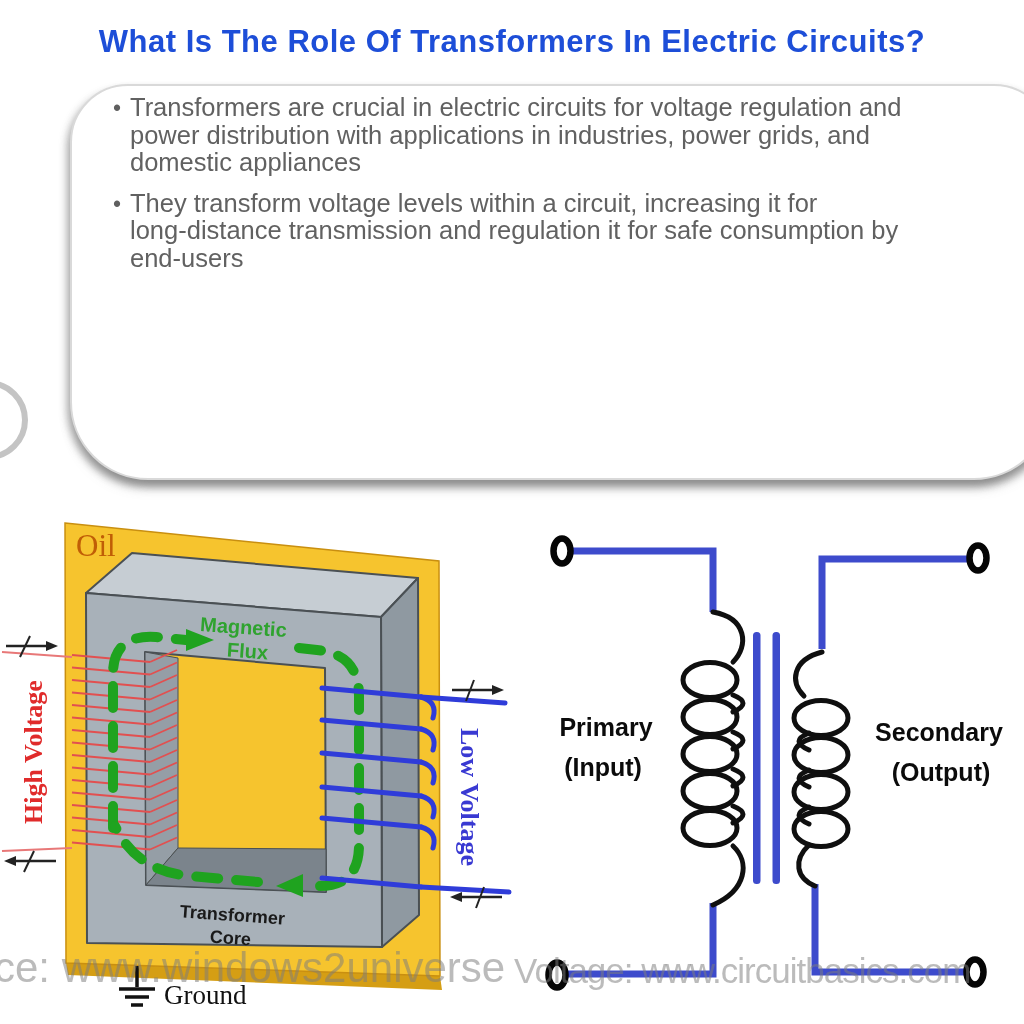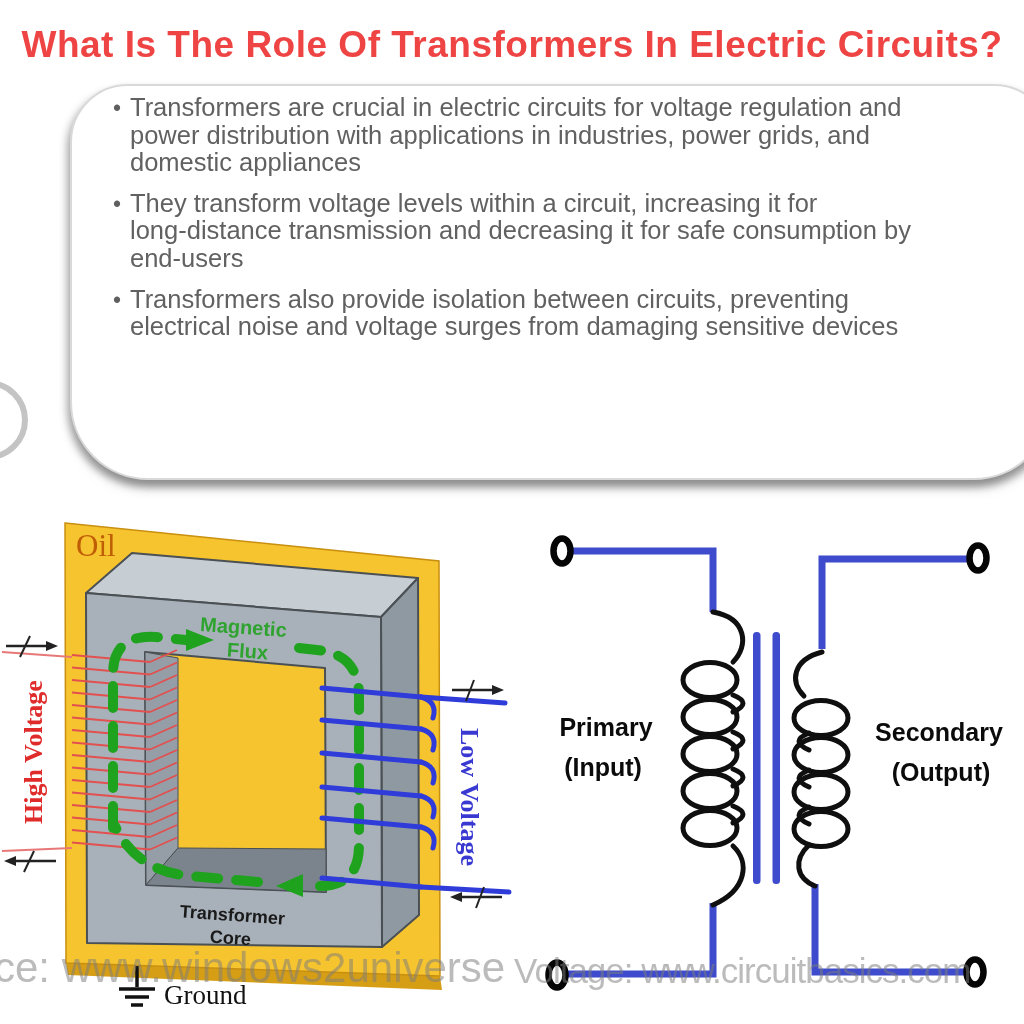--- a/index.html
+++ b/index.html
@@ -2,21 +2,21 @@
 <html><head>
 <meta charset="utf-8">
 <style>
   html,body{margin:0;padding:0;}
   body{
     width:1024px;height:1024px;position:relative;overflow:hidden;
     background:#ffffff;font-family:"Liberation Sans",sans-serif;
   }
   .title{
     position:absolute;top:24px;left:0;width:1024px;text-align:center;
-    font-size:37px;font-weight:bold;color:#ef4444;letter-spacing:.5px;
+    font-size:31px;font-weight:bold;color:#1d4ed8;letter-spacing:.5px;
   }
   .bubble{
     position:absolute;left:22px;top:84px;width:982px;height:396px;
     border-radius:58px 58px 78px 78px;
     border:2px solid #d9d9d9;background:#ffffff;
     box-shadow:-4px 5px 7px rgba(120,120,120,.38),
                 4px 5px 7px rgba(120,120,120,.30),
                 0 9px 11px -2px rgba(95,95,95,.55);
     box-sizing:border-box;padding:8px 40px 0 40px;margin-left:48px;
   }
@@ -48,24 +48,22 @@
 <div class="title">What Is The Role Of Transformers In Electric Circuits?</div>
 
 <div class="bubble-arc"></div>
 
 <div class="bubble">
   <ul class="points">
     <li>Transformers are crucial in electric circuits for voltage regulation and
 power distribution with applications in industries, power grids, and
 domestic appliances</li>
     <li>They transform voltage levels within a circuit, increasing it for
-long-distance transmission and decreasing it for safe consumption by
+long-distance transmission and regulation it for safe consumption by
 end-users</li>
-    <li>Transformers also provide isolation between circuits, preventing
-electrical noise and voltage surges from damaging sensitive devices</li>
   </ul>
 </div>
 
 <svg class="diagram" style="left:0;top:500px" width="512" height="524" viewBox="0 500 512 524">
 
   <polygon points="66,963 440,976 442,990 68,975" fill="#D59E14"></polygon>
   <polygon points="65,523 439,561 440,976 66,963" fill="#F6C42E" stroke="#C98F10" stroke-width="1.5"></polygon>
 
   <g stroke="#4A5054" stroke-width="2" stroke-linejoin="round">
     <polygon points="86,593 132,553 418,578 381,617" fill="#C6CDD3"></polygon>

